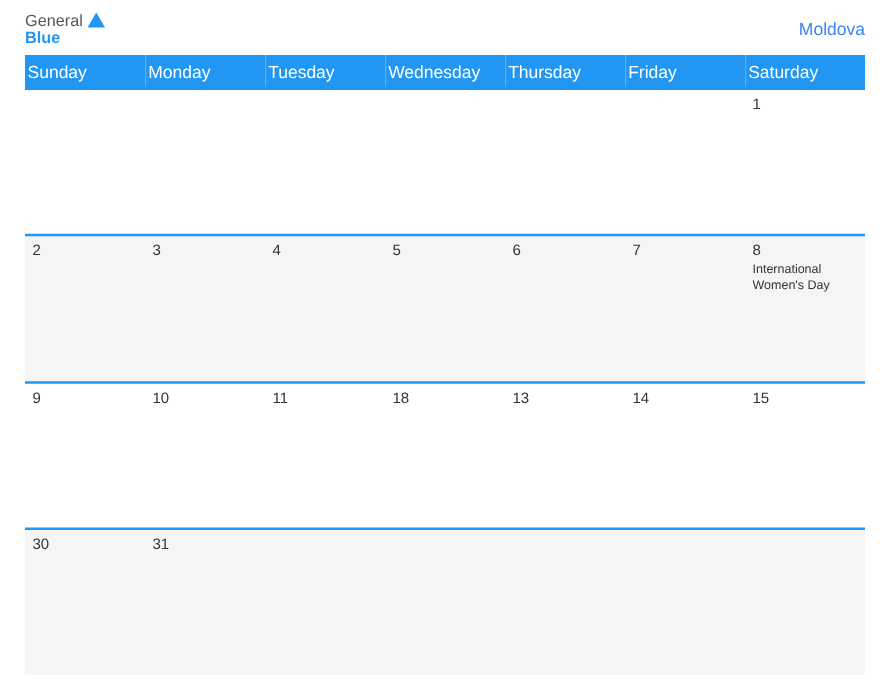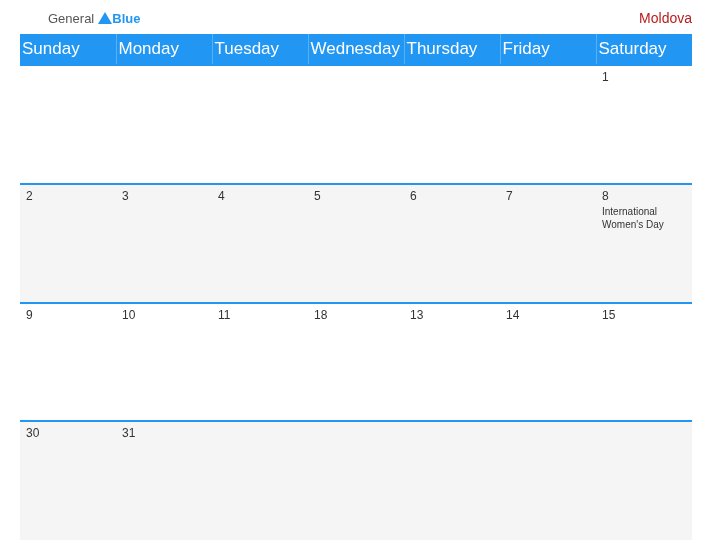--- a/index.html
+++ b/index.html
@@ -17,23 +17,23 @@
     .header {
       width: 100%;
       display: flex;
       align-items: center;
       justify-content: space-between;
       margin-bottom: 8px;
     }
 
     .logo {
       display: flex;
+      flex-direction: column;
       align-items: flex-start;
       line-height: 1;
-      margin-left: 28px;
     }
     .logo-general {
       font-size: 13px;
       color: #555;
       font-weight: normal;
     }
     .logo-blue {
       font-size: 13px;
       color: #2196F3;
       font-weight: bold;
@@ -56,38 +56,38 @@
     .title {
       font-size: 32px;
       font-weight: normal;
       color: #333;
       text-align: center;
       flex: 1;
     }
 
     .country {
       font-size: 14px;
-      color: #b91c1c;
+      color: #3b82f6;
       min-width: 60px;
       text-align: right;
     }
 
     .calendar {
       width: 100%;
       border-collapse: collapse;
       flex: 1;
     }
 
     .calendar thead tr {
       background: #2196F3;
     }
 
     .calendar thead th {
       color: #fff;
-      font-size: 17px;
+      font-size: 14px;
       font-weight: normal;
       padding: 5px 2px;
       text-align: left;
       border-right: 1px solid #5ab0f5;
     }
 
     .calendar thead th:last-child {
       border-right: none;
     }
 

